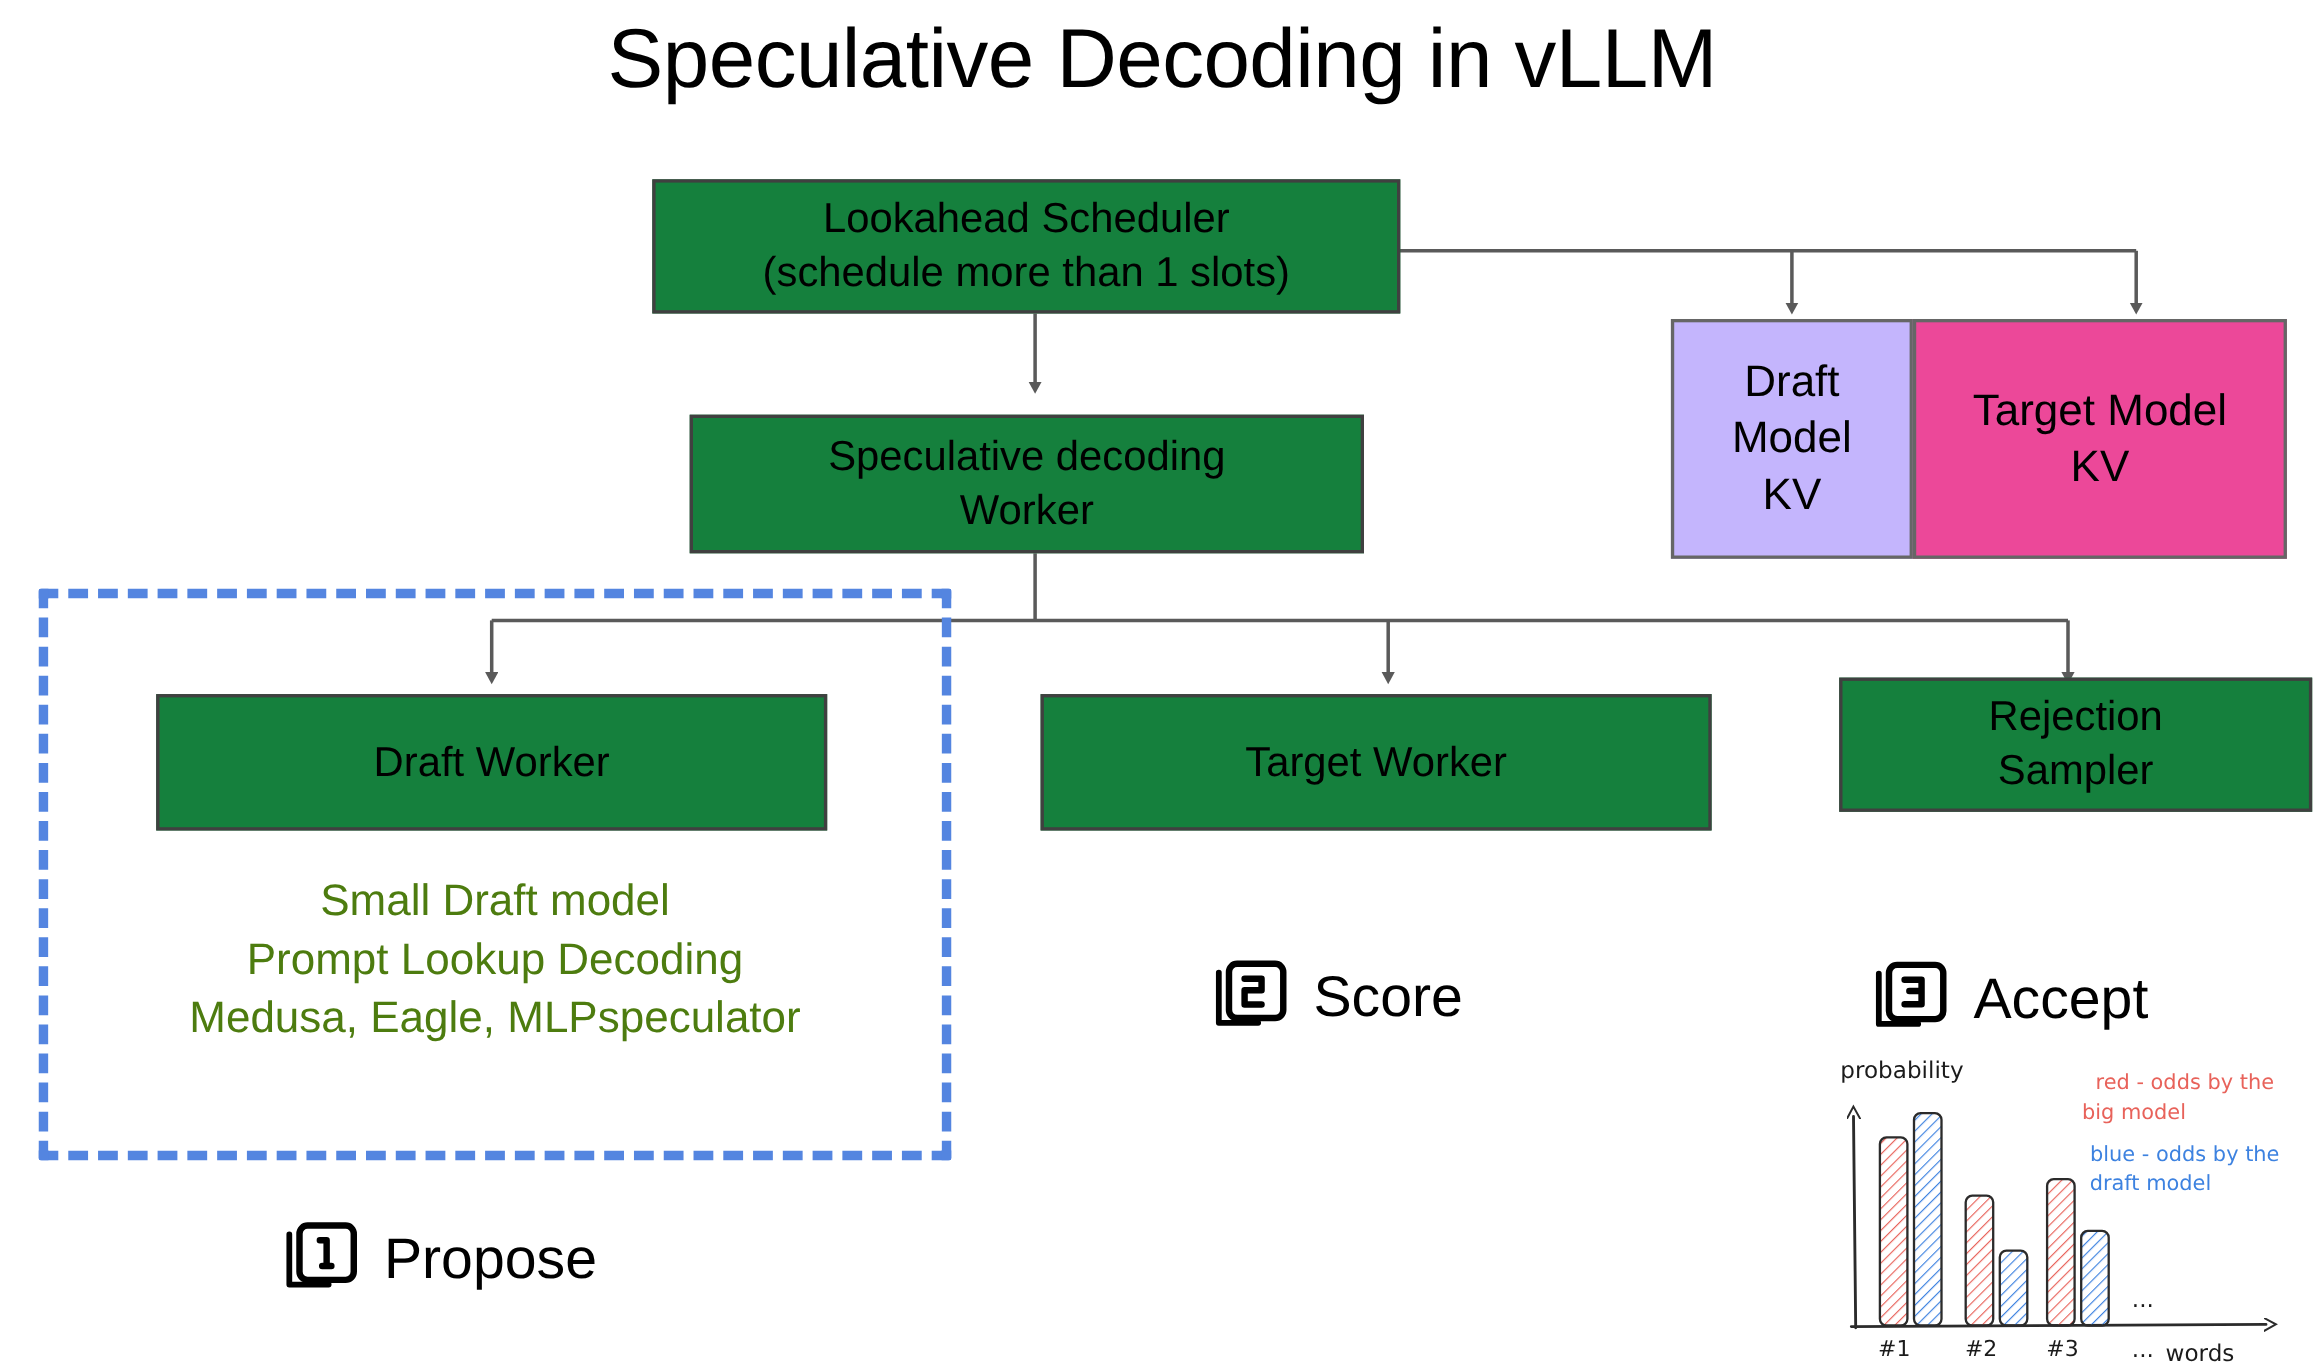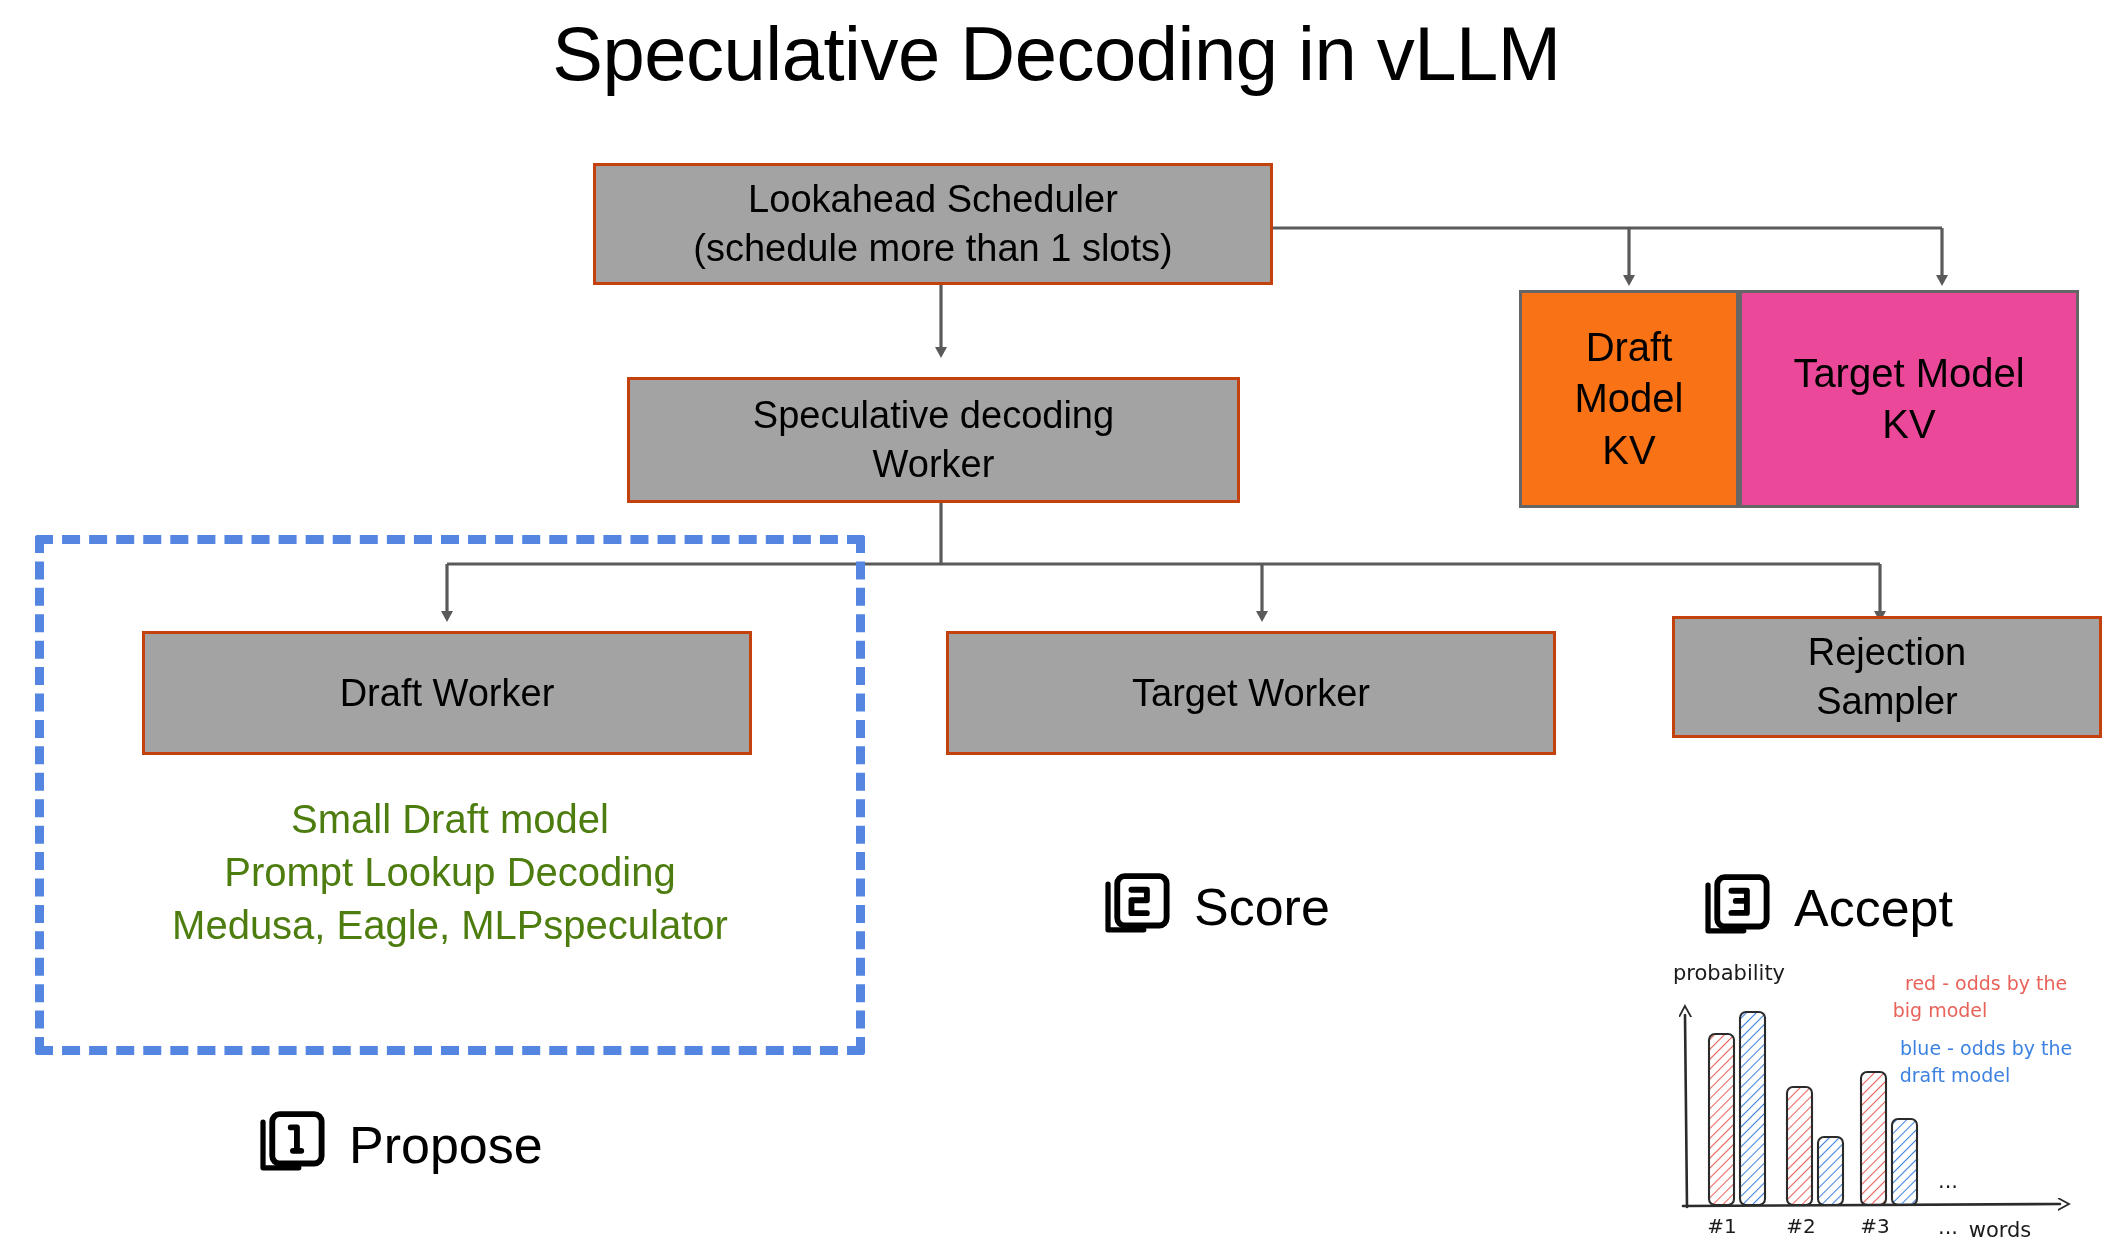--- a/index.html
+++ b/index.html
@@ -12,26 +12,26 @@
   #wires{position:absolute;left:0;top:0;width:2113px;height:1247px;pointer-events:none;}
 
   .title{
     position:absolute;left:0;top:10px;width:2113px;text-align:center;
     font-size:76px;font-weight:400;letter-spacing:-0.5px;line-height:1.15;
     color:#000;
   }
 
   .node{
     position:absolute;box-sizing:border-box;
-    background:#a3a3a3;border:3px solid #c2410c;
+    background:#15803d;border:3px solid #404040;
     display:flex;align-items:center;justify-content:center;
     text-align:center;font-size:38px;line-height:1.28;color:#000;
     padding:4px 10px;white-space:pre-line;
   }
-  .node.kvblue{background:#f97316;border:3px solid #666666;}
+  .node.kvblue{background:#c4b5fd;border:3px solid #666666;}
   .node.kvpink{background:#ec4899;border:3px solid #666666;}
 
   .dashbox{
     position:absolute;box-sizing:border-box;
     border:9px dashed #5485e0;border-radius:3px;background:transparent;
   }
 
   .freetext{
     position:absolute;text-align:center;font-size:40px;line-height:1.32;
     white-space:pre-line;color:#4d7c0f;

